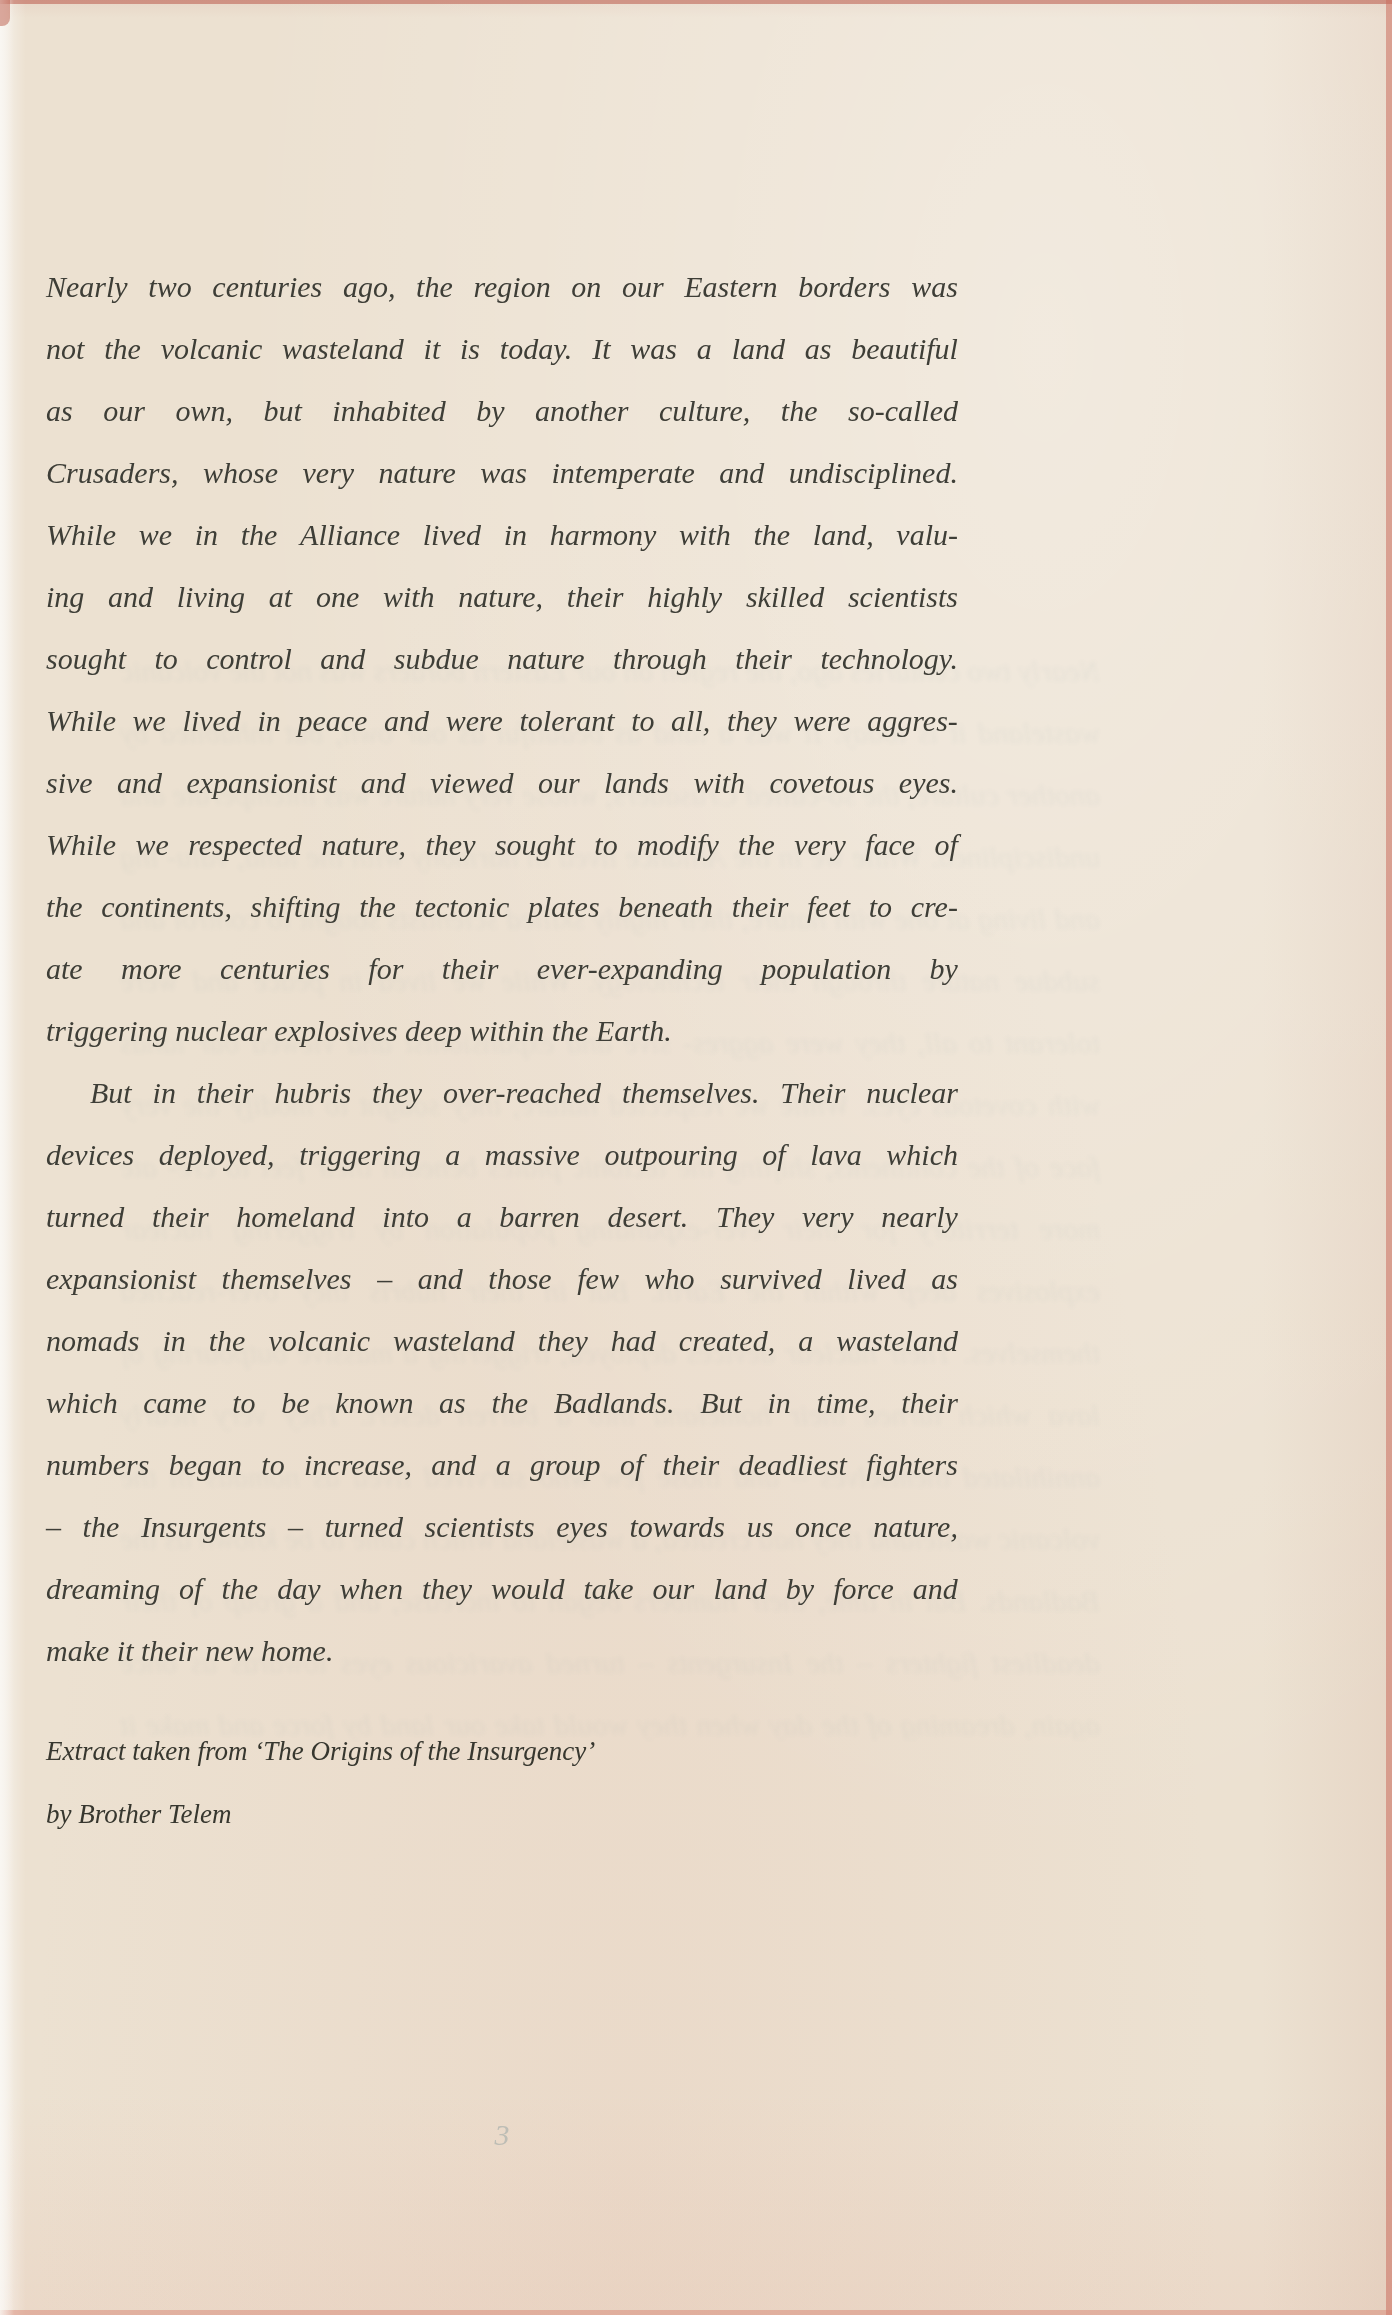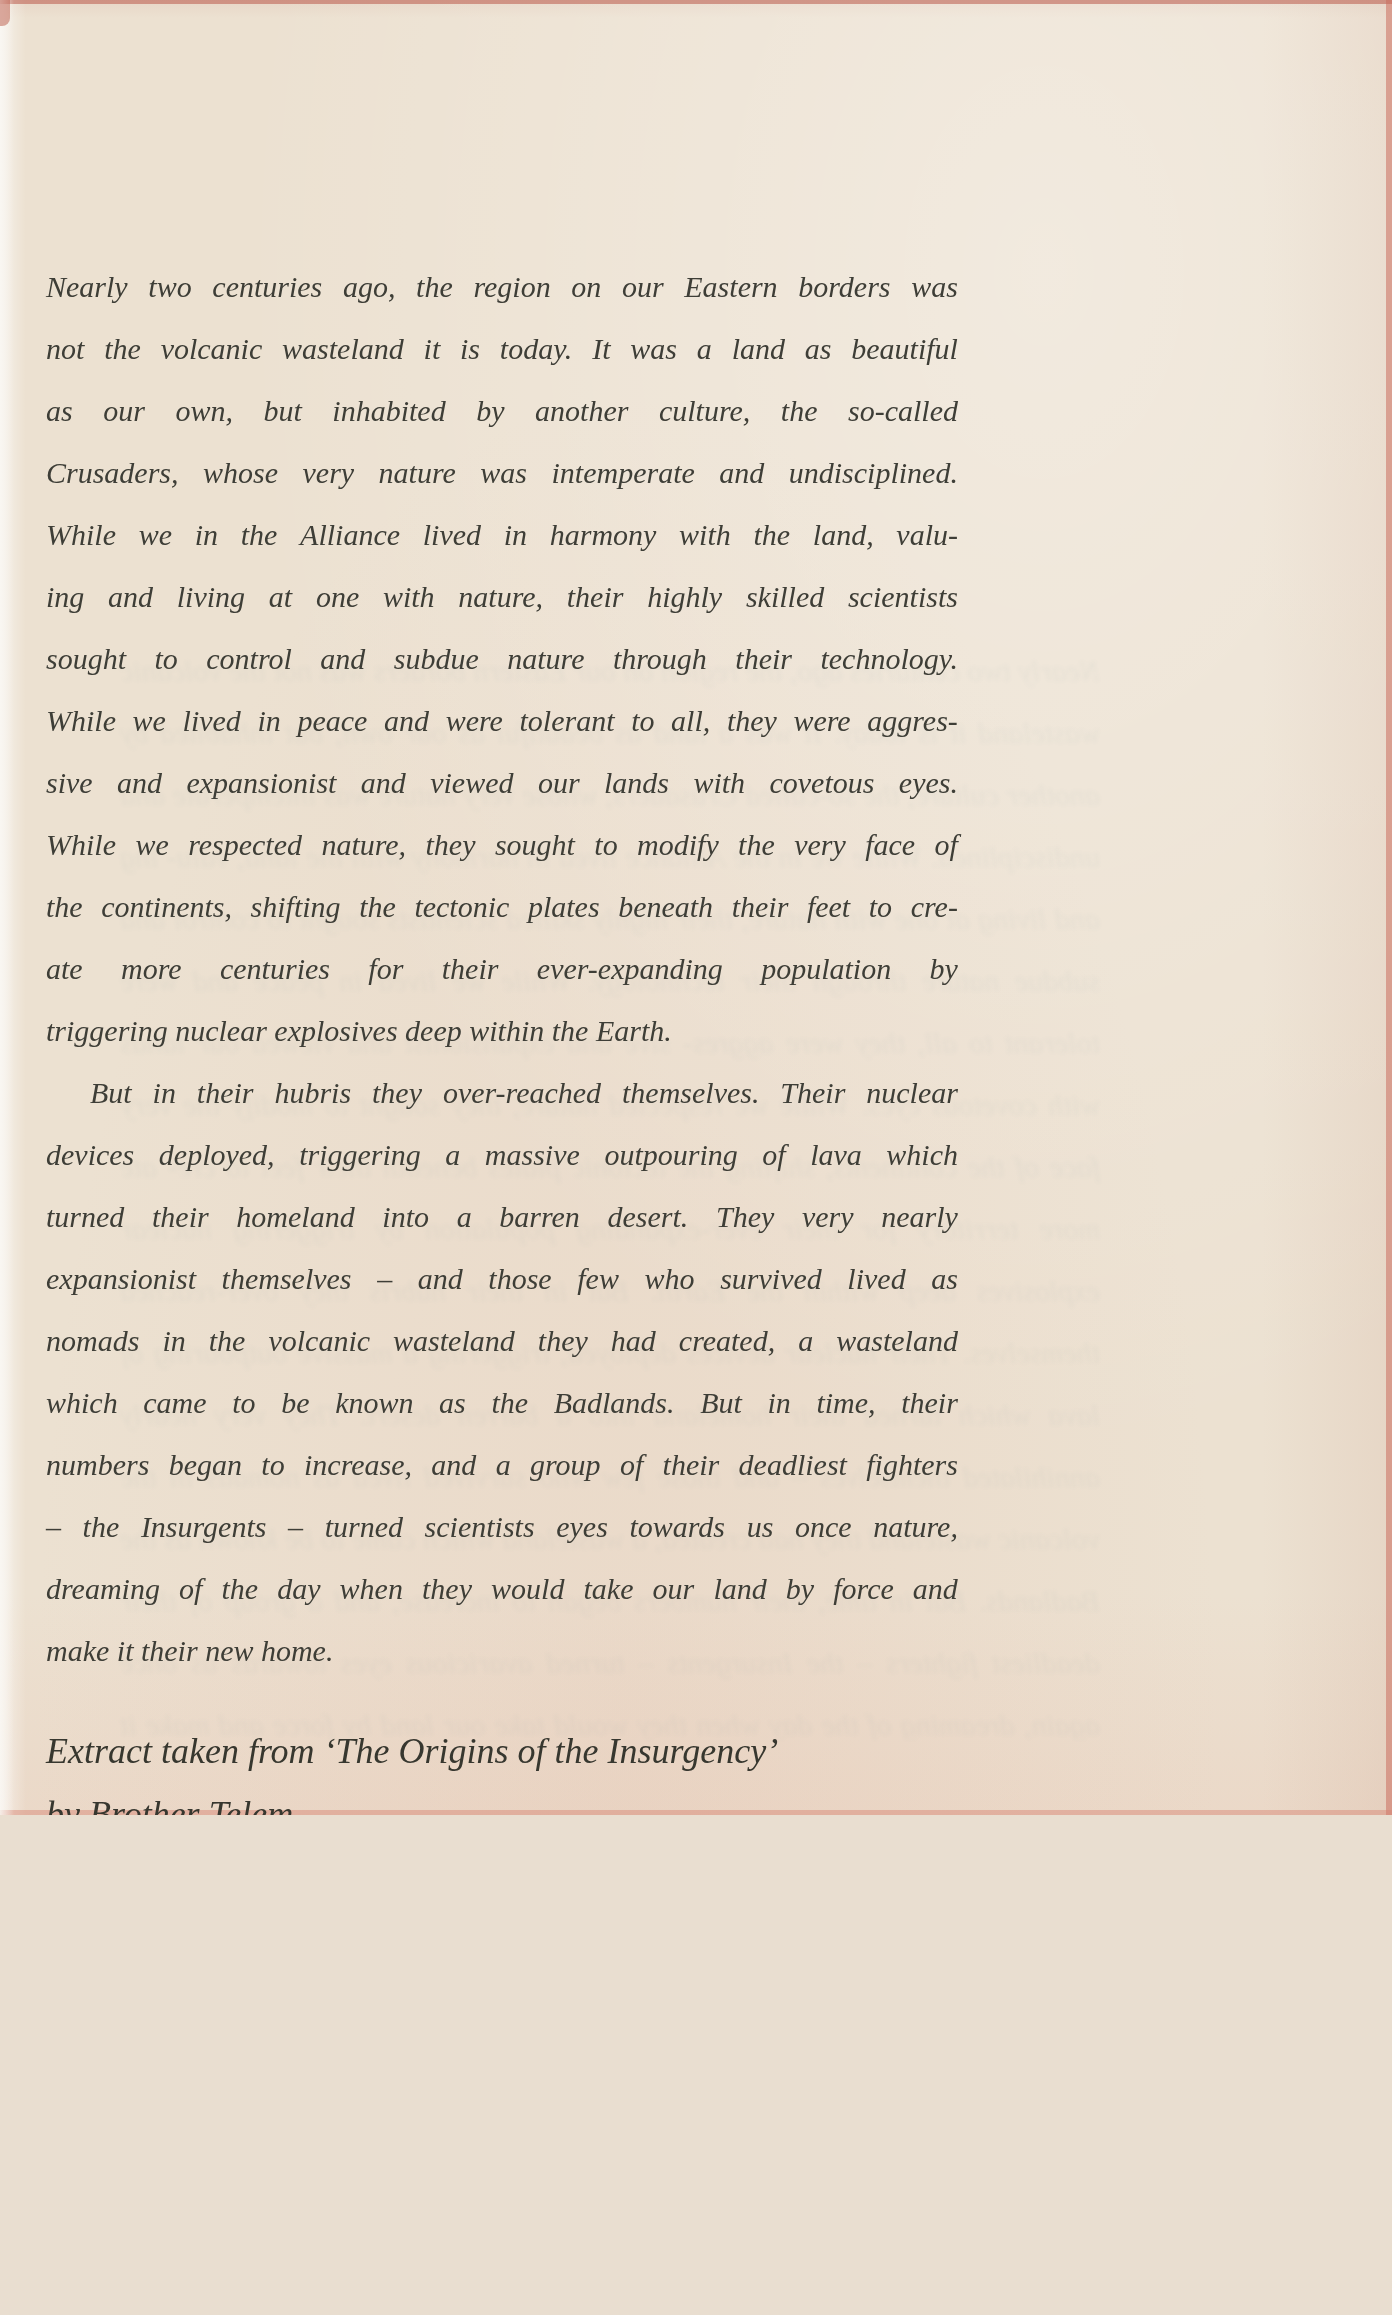--- a/index.html
+++ b/index.html
@@ -1,21 +1,21 @@
 <!DOCTYPE html>
 <html><head>
 <meta charset="utf-8">
 <style>
   html, body { margin: 0; padding: 0; }
   body { width: 1392px; height: 2315px; background: #e9ded0; }
 
   .page {
     position: relative;
     width: 1392px;
-    height: 1815px;
+    height: 2315px;
     overflow: hidden;
     background:
       radial-gradient(ellipse at 75% 15%, rgba(255,255,255,0.30), rgba(255,255,255,0) 55%),
       radial-gradient(ellipse at 45% 95%, rgba(224,178,158,0.16), rgba(224,178,158,0) 55%),
       linear-gradient(90deg, rgba(255,255,255,0.55) 0px, rgba(255,255,255,0.0) 26px),
       linear-gradient(270deg, rgba(196,150,130,0.14) 0px, rgba(196,150,130,0) 130px),
       linear-gradient(0deg, rgba(226,168,148,0.15) 0px, rgba(226,168,148,0) 220px),
       linear-gradient(180deg, rgba(190,120,105,0.10) 0px, rgba(190,120,105,0) 18px),
       #ece1d1;
     font-family: "Liberation Serif", serif;
@@ -64,21 +64,21 @@
   .line.just {
     display: flex;
     justify-content: space-between;
     white-space: normal;
   }
   .line.just span { display: inline-block; }
   .line.indent { padding-left: 44px; }
 
   .attribution {
     margin-top: 38px;
-    font-size: 36px;
+    font-size: 27px;
     line-height: 63px;
     color: #37372f;
   }
 
   .page-number {
     position: absolute;
     left: 46px;
     top: 2118px;
     width: 912px;
     text-align: center;

